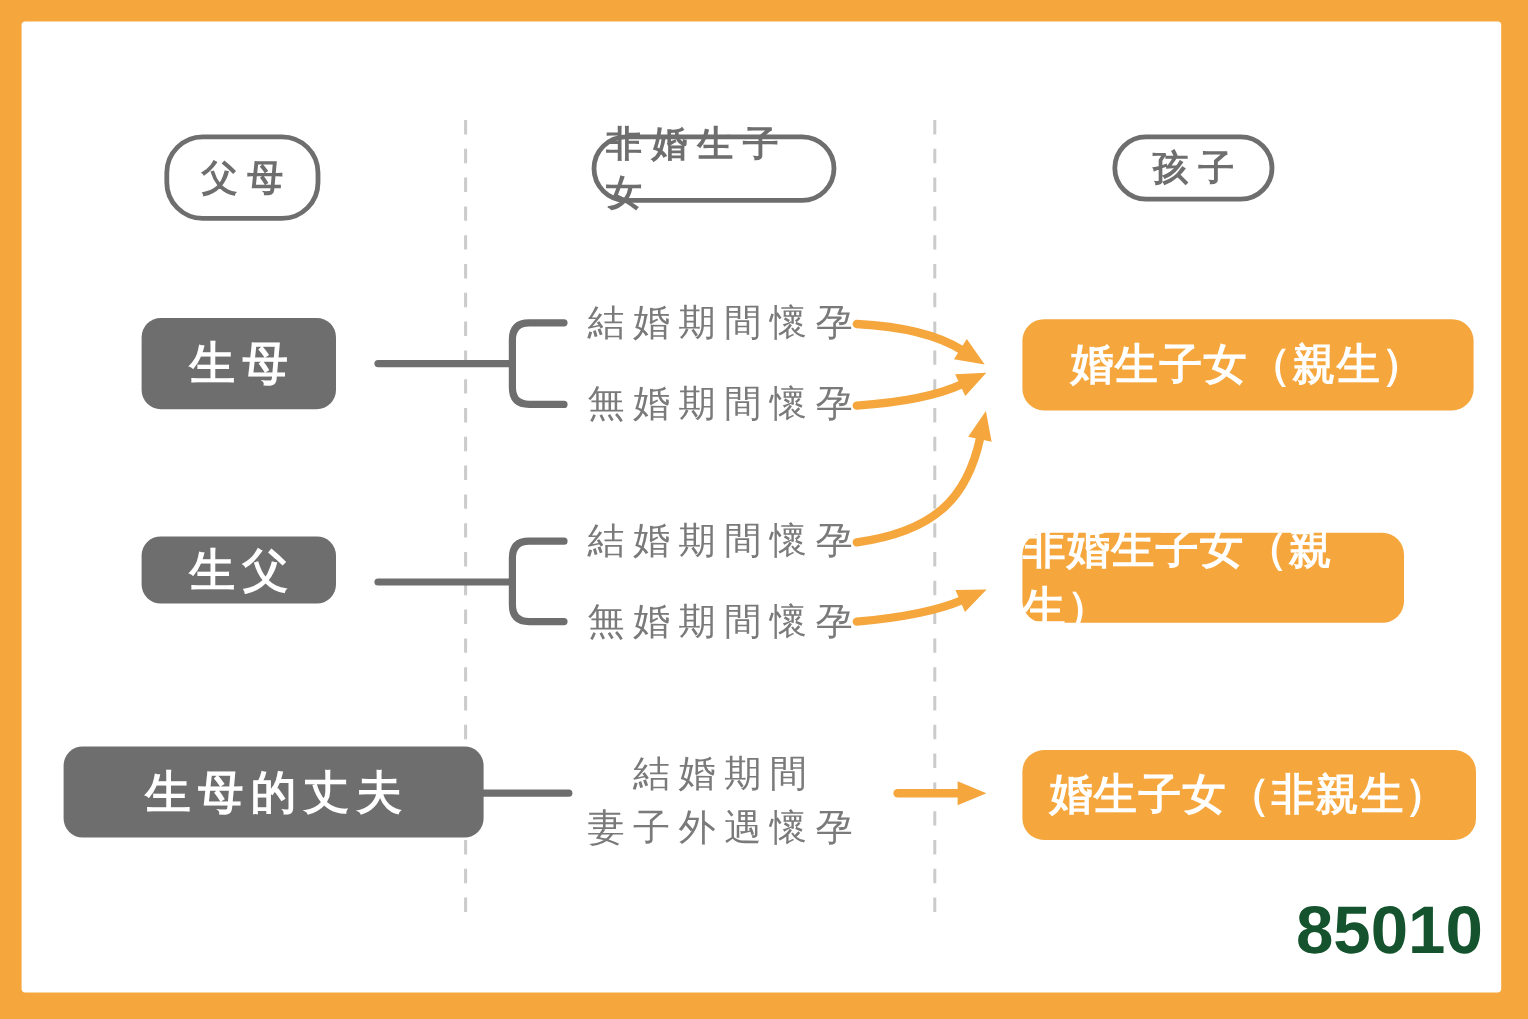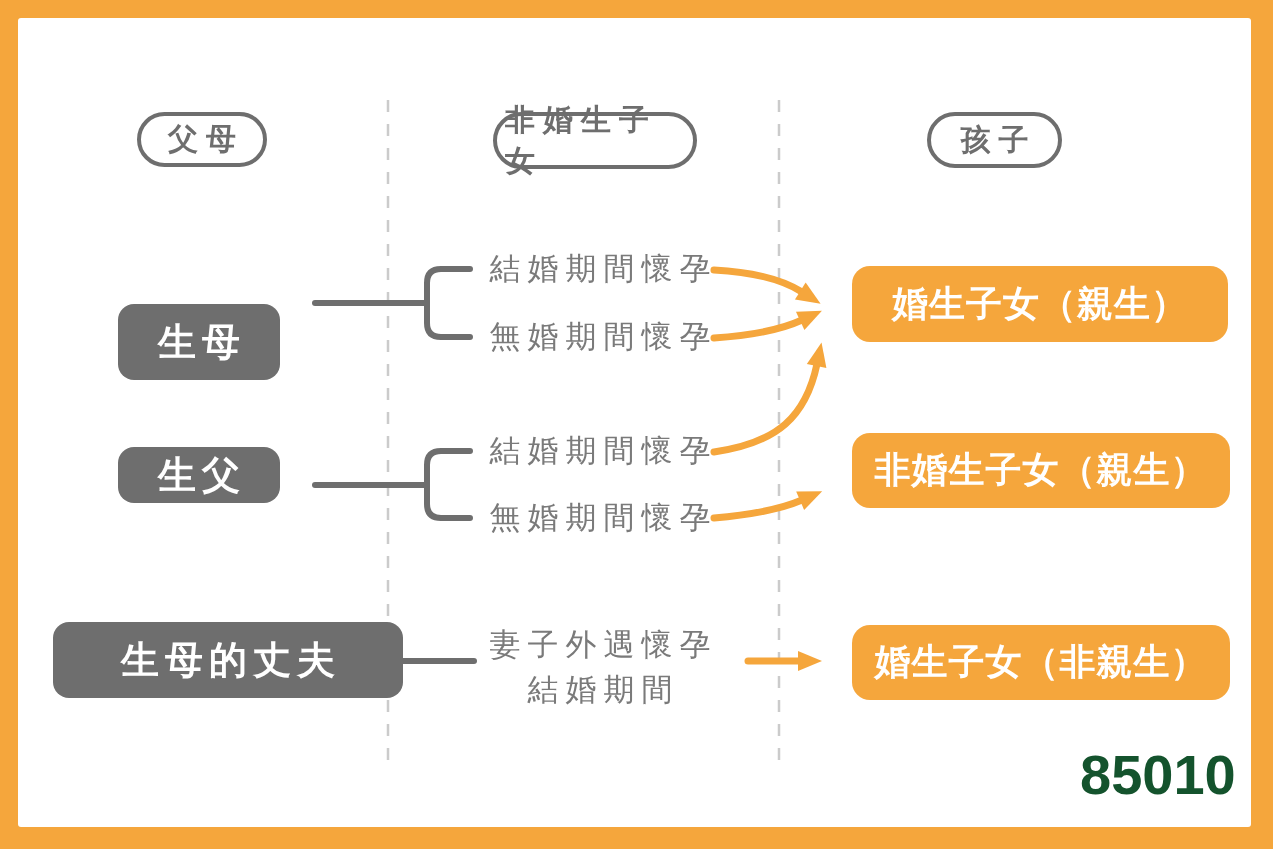--- a/index.html
+++ b/index.html
@@ -67,52 +67,52 @@
 
   <g stroke="#F5A63C" stroke-width="7" fill="none" stroke-linecap="round">
     <path d="M714,270 Q772,273 802,292" marker-end="url(#ah)"></path>
     <path d="M714,338 Q772,334 802,320" marker-end="url(#ah)"></path>
     <path d="M714,452 C778,443 806,416 817,364" marker-end="url(#ah)"></path>
     <path d="M714,518 Q772,513 802,500" marker-end="url(#ah)"></path>
     <path d="M748,661 H800" marker-end="url(#ah)"></path>
   </g>
 </svg>
 
-<div class="abs pill" style="left:137px;top:112px;width:130px;height:55px;font-family:Liberation Serif, serif;">
+<div class="abs pill" style="left:137px;top:112px;width:130px;height:72px;font-family:Liberation Serif, serif;">
   <span>父母</span>
 </div>
 <div class="abs pill" style="left:493px;top:112px;width:204px;height:57px;">
   <span>非婚生子女</span>
 </div>
 <div class="abs pill" style="left:927px;top:112px;width:135px;height:56px;">
   <span>孩子</span>
 </div>
 
-<div class="abs parent-box" style="left:118px;top:265px;width:162px;height:76px;margin-top:39px;">
+<div class="abs parent-box" style="left:118px;top:265px;width:162px;height:76px;">
   <span>生母</span>
 </div>
 <div class="abs parent-box" style="left:118px;top:447px;width:162px;height:56px;">
   <span>生父</span>
 </div>
 <div class="abs parent-box" style="left:53px;top:622px;width:350px;height:76px;align-items:center;">
   <span>生母的丈夫</span>
 </div>
 
 <div class="abs cond" style="left:470px;top:250px;width:260px;">結婚期間懷孕</div>
 <div class="abs cond" style="left:470px;top:318px;width:260px;">無婚期間懷孕</div>
 <div class="abs cond" style="left:470px;top:432px;width:260px;">結婚期間懷孕</div>
 <div class="abs cond" style="left:470px;top:499px;width:260px;">無婚期間懷孕</div>
 <div class="abs cond cond-multi" style="left:450px;top:622px;width:300px;">
+  <div>結婚期間</div>
   <div>妻子外遇懷孕</div>
-  <div>結婚期間</div>
 </div>
 
 <div class="abs child-box" style="left:832px;top:266px;width:376px;height:76px;">
   <span>婚生子女（親生）</span>
 </div>
-<div class="abs child-box" style="left:832px;top:433px;width:378px;height:75px;">
+<div class="abs child-box" style="left:832px;top:444px;width:318px;height:75px;">
   <span>非婚生子女（親生）</span>
 </div>
 <div class="abs child-box" style="left:832px;top:625px;width:378px;height:75px;justify-content:center;">
   <span>婚生子女（非親生）</span>
 </div>
 
 <div class="abs logo" style="left:1080px;top:742px;width:134px;">85010</div>
 
 </body></html>

